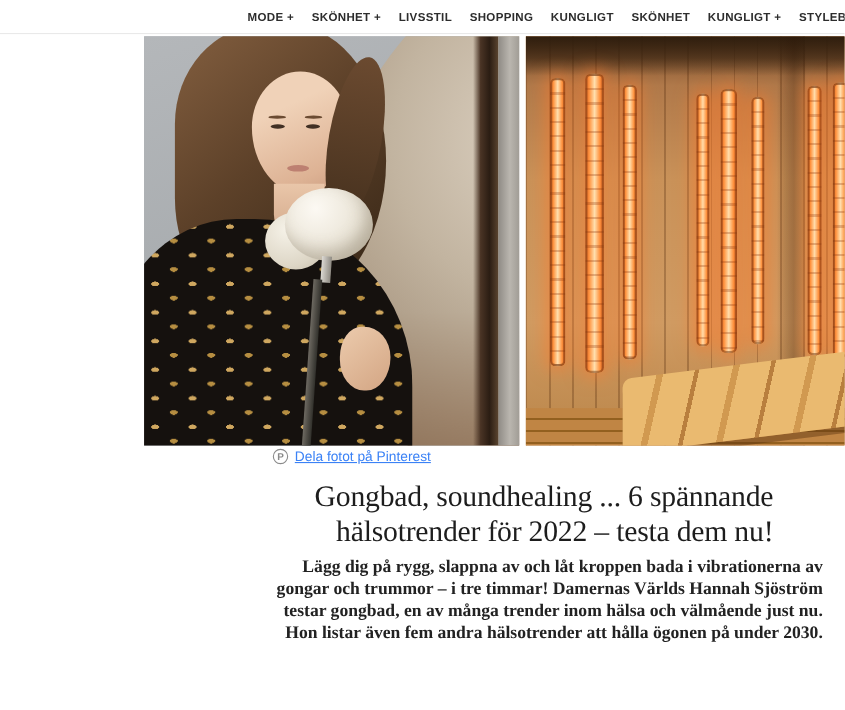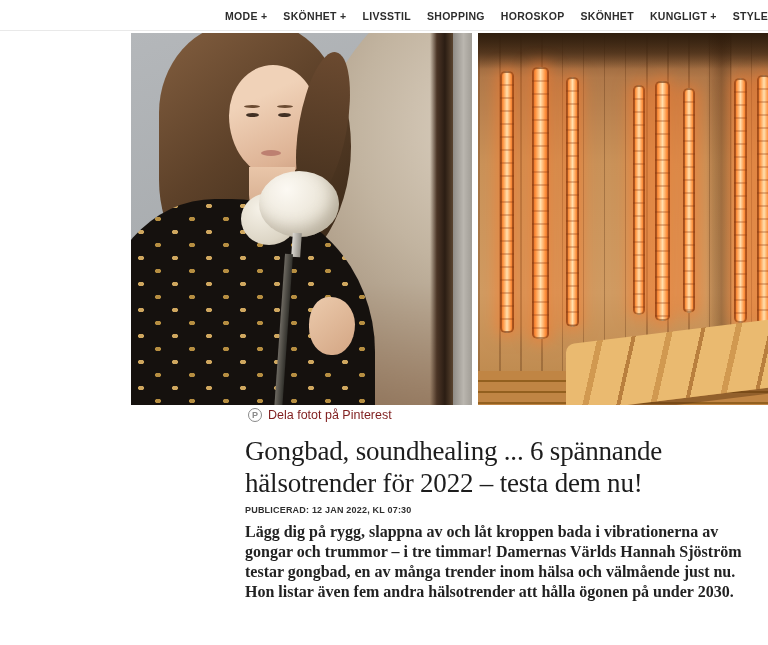--- a/index.html
+++ b/index.html
@@ -92,42 +92,42 @@
     background:repeating-linear-gradient(180deg, #c08544 0 9px, #93601f 9px 11px); }
   .pr-bench { left:88px; top:298px; width:220px; height:68px; transform:skewY(-7deg); border-radius:8px 4px 0 0;
     background:repeating-linear-gradient(103deg, #eaba70 0 30px, #d19950 30px 36px, #eaba70 36px 64px, #b97f3e 64px 68px);
     box-shadow:0 6px 0 rgba(90,50,15,.45); }
   .pr-bench-leg { left:96px; top:352px; width:14px; height:16px; background:#8a5a28; }
 
   
   .share-row { position:absolute; left:248px; top:408px; display:flex; align-items:center; gap:6px; }
   .pin-icon { width:14px; height:14px; border:1px solid #8a8a8a; border-radius:50%; color:#8a8a8a;
     font-size:9px; font-weight:700; line-height:1; display:flex; align-items:center; justify-content:center; }
-  .share-link { font-size:12.5px; color:#7f1d1d; cursor:pointer; }
+  .share-link { font-size:12.5px; color:#3b82f6; text-decoration:underline; cursor:pointer; }
 
   
-  .article { position:absolute; left:245px; top:436px; width:512px; }
+  .article { position:absolute; left:245px; top:436px; width:512px;text-align:right; }
   .article h1 { font-family:"Liberation Serif", serif; font-weight:400; font-size:27px; line-height:1.17;
     letter-spacing:-0.2px; color:#1d1d1d; width:458px; }
   .published { margin-top:6px; font-size:9px; font-weight:700; color:#2f2f2f; letter-spacing:0.2px; }
   .lead { margin-top:7px; font-family:"Liberation Serif", serif; font-weight:700; font-size:16px;
     line-height:1.25; color:#222; width:503px; }
 </style>
 </head>
 <body>
 
 <div id="page">
 
   <header id="site-header">
     <nav class="main-nav">
       <a>MODE +</a>
       <a>SKÖNHET +</a>
       <a>LIVSSTIL</a>
       <a>SHOPPING</a>
-      <a>HOROSKOP</a>
+      <a>KUNGLIGT</a>
       <a>SKÖNHET</a>
       <a>KUNGLIGT +</a>
       <a>STYLEBY</a>
     </nav>
   </header>
 
   <figure class="photo photo-left">
     <div class="pl-bg"></div>
     <div class="gong"></div>
     <div class="gong-shade"></div>
@@ -168,17 +168,16 @@
     <div class="pr-bench"></div>
   </figure>
 
   <div class="share-row">
     <span class="pin-icon">P</span>
     <a class="share-link">Dela fotot på Pinterest</a>
   </div>
 
   <article class="article">
     <h1>Gongbad, soundhealing ... 6 spännande hälsotrender för 2022 – testa dem nu!</h1>
-    <div class="published">PUBLICERAD: 12 JAN 2022, KL 07:30</div>
     <p class="lead">Lägg dig på rygg, slappna av och låt kroppen bada i vibrationerna av gongar och trummor – i tre timmar! Damernas Världs Hannah Sjöström testar gongbad, en av många trender inom hälsa och välmående just nu. Hon listar även fem andra hälsotrender att hålla ögonen på under 2030.</p>
   </article>
 
 </div>
 
 </body></html>

